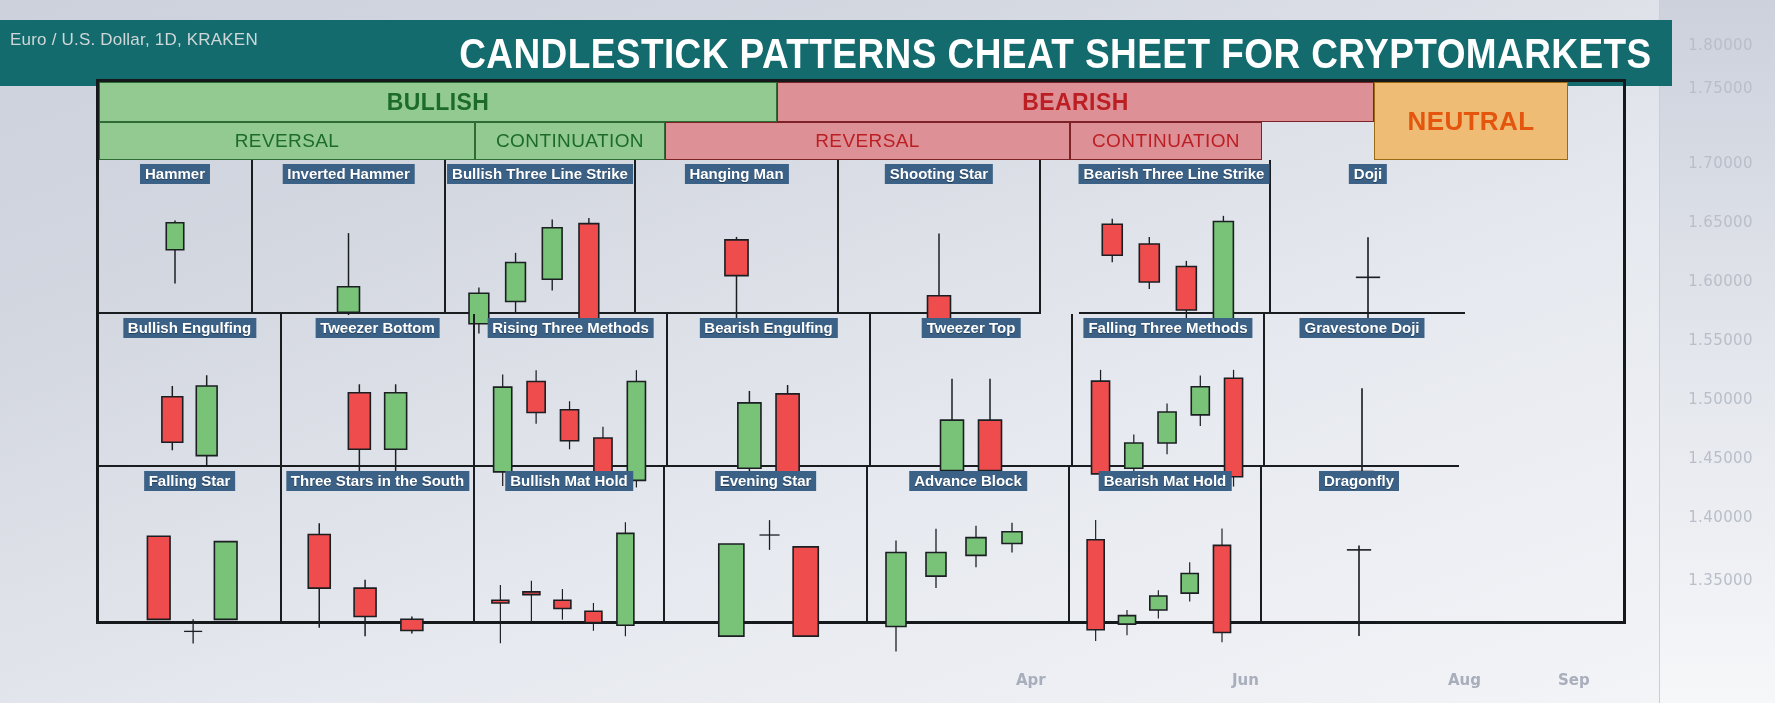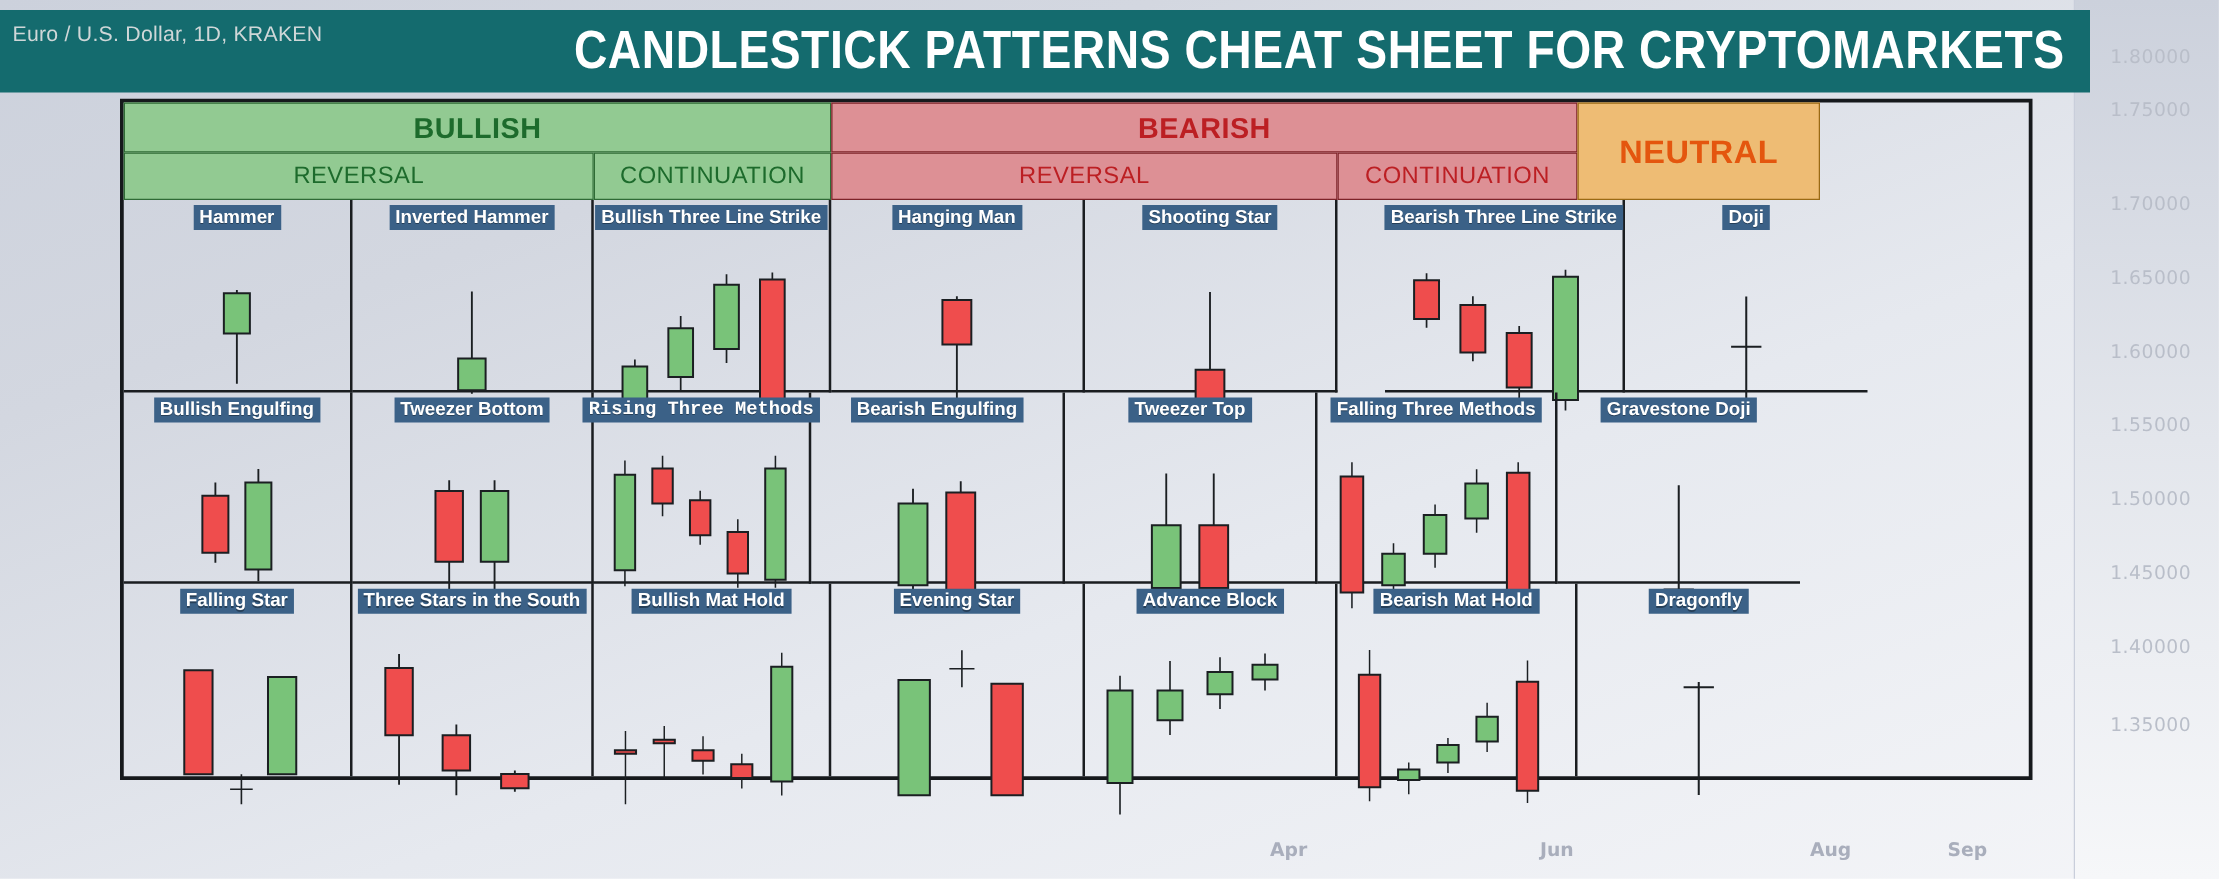--- a/index.html
+++ b/index.html
@@ -23,21 +23,21 @@
     font-family:"DejaVu Sans",sans-serif;
     white-space:nowrap;
   }
   .time-tick{
     position:absolute;bottom:14px;
     font-size:15px;color:#a9aebc;font-weight:bold;
     font-family:"DejaVu Sans",sans-serif;
   }
   
   #header{
-    position:absolute;left:0;top:8px;width:1672px;height:66px;
+    position:absolute;left:0;top:20px;width:1672px;height:66px;
     background:#146b6e;
     display:flex;align-items:center;
   }
   #symbol{
     position:absolute;left:10px;top:10px;
     color:#cfd7d8;font-size:17px;letter-spacing:.2px;
   }
   #main-title{
     position:absolute;right:20px;top:50%;transform:translateY(-50%);
     color:#ffffff;font-size:43px;font-weight:bold;
@@ -109,34 +109,34 @@
     <div class="time-tick" style="left: 1558px;">Sep</div>
   </div>
 
 <div id="header">
   <div id="symbol">Euro / U.S. Dollar, 1D, KRAKEN</div>
   <div id="main-title">CANDLESTICK PATTERNS CHEAT SHEET FOR CRYPTOMARKETS</div>
 </div>
 
 <div id="sheet">
   <div class="grp-row" id="group-row">
-      <div class="grp-cell bull" style="width: 566px;">BULLISH</div>
+      <div class="grp-cell bull" style="width: 678px;">BULLISH</div>
       <div class="grp-cell bear" style="width: 597px;">BEARISH</div>
       <div class="grp-cell neutral neutral-big" style="width: 194px; height: 78px; margin-top: 0px; position: relative; z-index: 3;">NEUTRAL</div>
     </div>
   <div class="sub-row" id="sub-row">
       <div class="sub-cell bull" style="width: 376px;">REVERSAL</div>
       <div class="sub-cell bull" style="width: 190px;">CONTINUATION</div>
       <div class="sub-cell bear" style="width: 405px;">REVERSAL</div>
       <div class="sub-cell bear" style="width: 192px;">CONTINUATION</div>
       <div class="sub-cell neutral" style="width: 194px; visibility: hidden;"></div>
     </div>
   <div class="body-rows" id="body-rows">
       <div class="pat-row">
-        <div class="cell" style="width: 183px;">
+        <div class="cell" style="width: 154px;">
           <div class="pat-label">Hammer</div>
           <svg class="canvas" viewBox="0 0 100 100" preserveAspectRatio="none">
             <line x1="50" x2="50" y1="39.76" y2="81.2" stroke="#1b1f22" stroke-width="1.495" vector-effect="non-scaling-stroke"></line>
             <rect x="44.25" y="41.24" width="11.5" height="17.759999999999998" fill="#79c379" stroke="#1b1f22" stroke-width="1.6" vector-effect="non-scaling-stroke"></rect>
           </svg>
         </div>
         <div class="cell" style="width: 193px;">
           <div class="pat-label">Inverted Hammer</div>
           <svg class="canvas" viewBox="0 0 100 100" preserveAspectRatio="none">
             <line x1="50" x2="50" y1="38.28" y2="81.2" stroke="#1b1f22" stroke-width="1.495" vector-effect="non-scaling-stroke"></line>
@@ -203,21 +203,21 @@
         </div>
         <div class="cell" style="width: 193px;">
           <div class="pat-label">Tweezer Bottom</div>
           <svg class="canvas" viewBox="0 0 100 100" preserveAspectRatio="none">
             <line x1="40.5" x2="40.5" y1="36.8" y2="90.82000000000001" stroke="#1b1f22" stroke-width="1.495" vector-effect="non-scaling-stroke"></line>
             <rect x="34.75" y="41.24" width="11.5" height="29.6" fill="#ef4d4d" stroke="#1b1f22" stroke-width="1.6" vector-effect="non-scaling-stroke"></rect>
             <line x1="59.5" x2="59.5" y1="36.8" y2="90.82000000000001" stroke="#1b1f22" stroke-width="1.495" vector-effect="non-scaling-stroke"></line>
             <rect x="53.75" y="41.24" width="11.5" height="29.6" fill="#79c379" stroke="#1b1f22" stroke-width="1.6" vector-effect="non-scaling-stroke"></rect>
           </svg>
         </div>
-        <div class="cell" style="width: 174px; font-family: Liberation Mono, monospace;">
+        <div class="cell" style="width: 193px;">
           <div class="pat-label">Rising Three Methods</div>
           <svg class="canvas" viewBox="0 0 100 100" preserveAspectRatio="none">
             <line x1="14.499999999999998" x2="14.499999999999998" y1="31.62" y2="90.08" stroke="#1b1f22" stroke-width="1.235" vector-effect="non-scaling-stroke"></line>
             <rect x="9.749999999999998" y="38.28" width="9.5" height="44.400000000000006" fill="#79c379" stroke="#1b1f22" stroke-width="1.6" vector-effect="non-scaling-stroke"></rect>
             <line x1="32" x2="32" y1="29.4" y2="57.519999999999996" stroke="#1b1f22" stroke-width="1.235" vector-effect="non-scaling-stroke"></line>
             <rect x="27.25" y="35.32" width="9.5" height="16.28" fill="#ef4d4d" stroke="#1b1f22" stroke-width="1.6" vector-effect="non-scaling-stroke"></rect>
             <line x1="49.5" x2="49.5" y1="45.68" y2="70.84" stroke="#1b1f22" stroke-width="1.235" vector-effect="non-scaling-stroke"></line>
             <rect x="44.75" y="50.120000000000005" width="9.5" height="16.28" fill="#ef4d4d" stroke="#1b1f22" stroke-width="1.6" vector-effect="non-scaling-stroke"></rect>
             <line x1="67" x2="67" y1="59" y2="90.82000000000001" stroke="#1b1f22" stroke-width="1.235" vector-effect="non-scaling-stroke"></line>
             <rect x="62.25" y="64.91999999999999" width="9.5" height="19.24000000000001" fill="#ef4d4d" stroke="#1b1f22" stroke-width="1.6" vector-effect="non-scaling-stroke"></rect>

